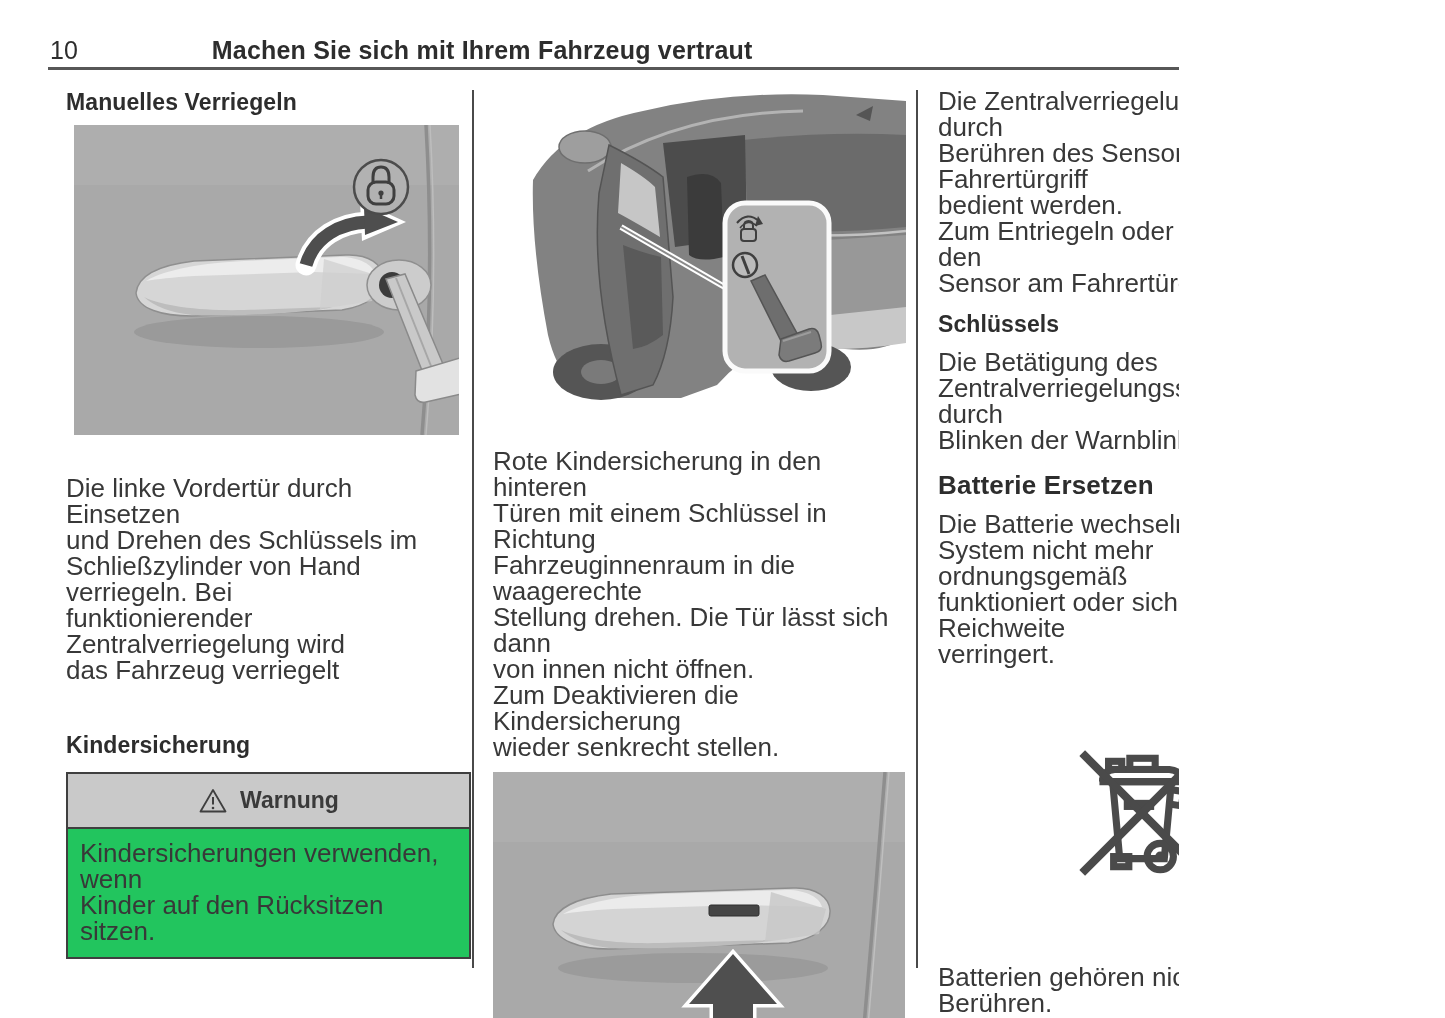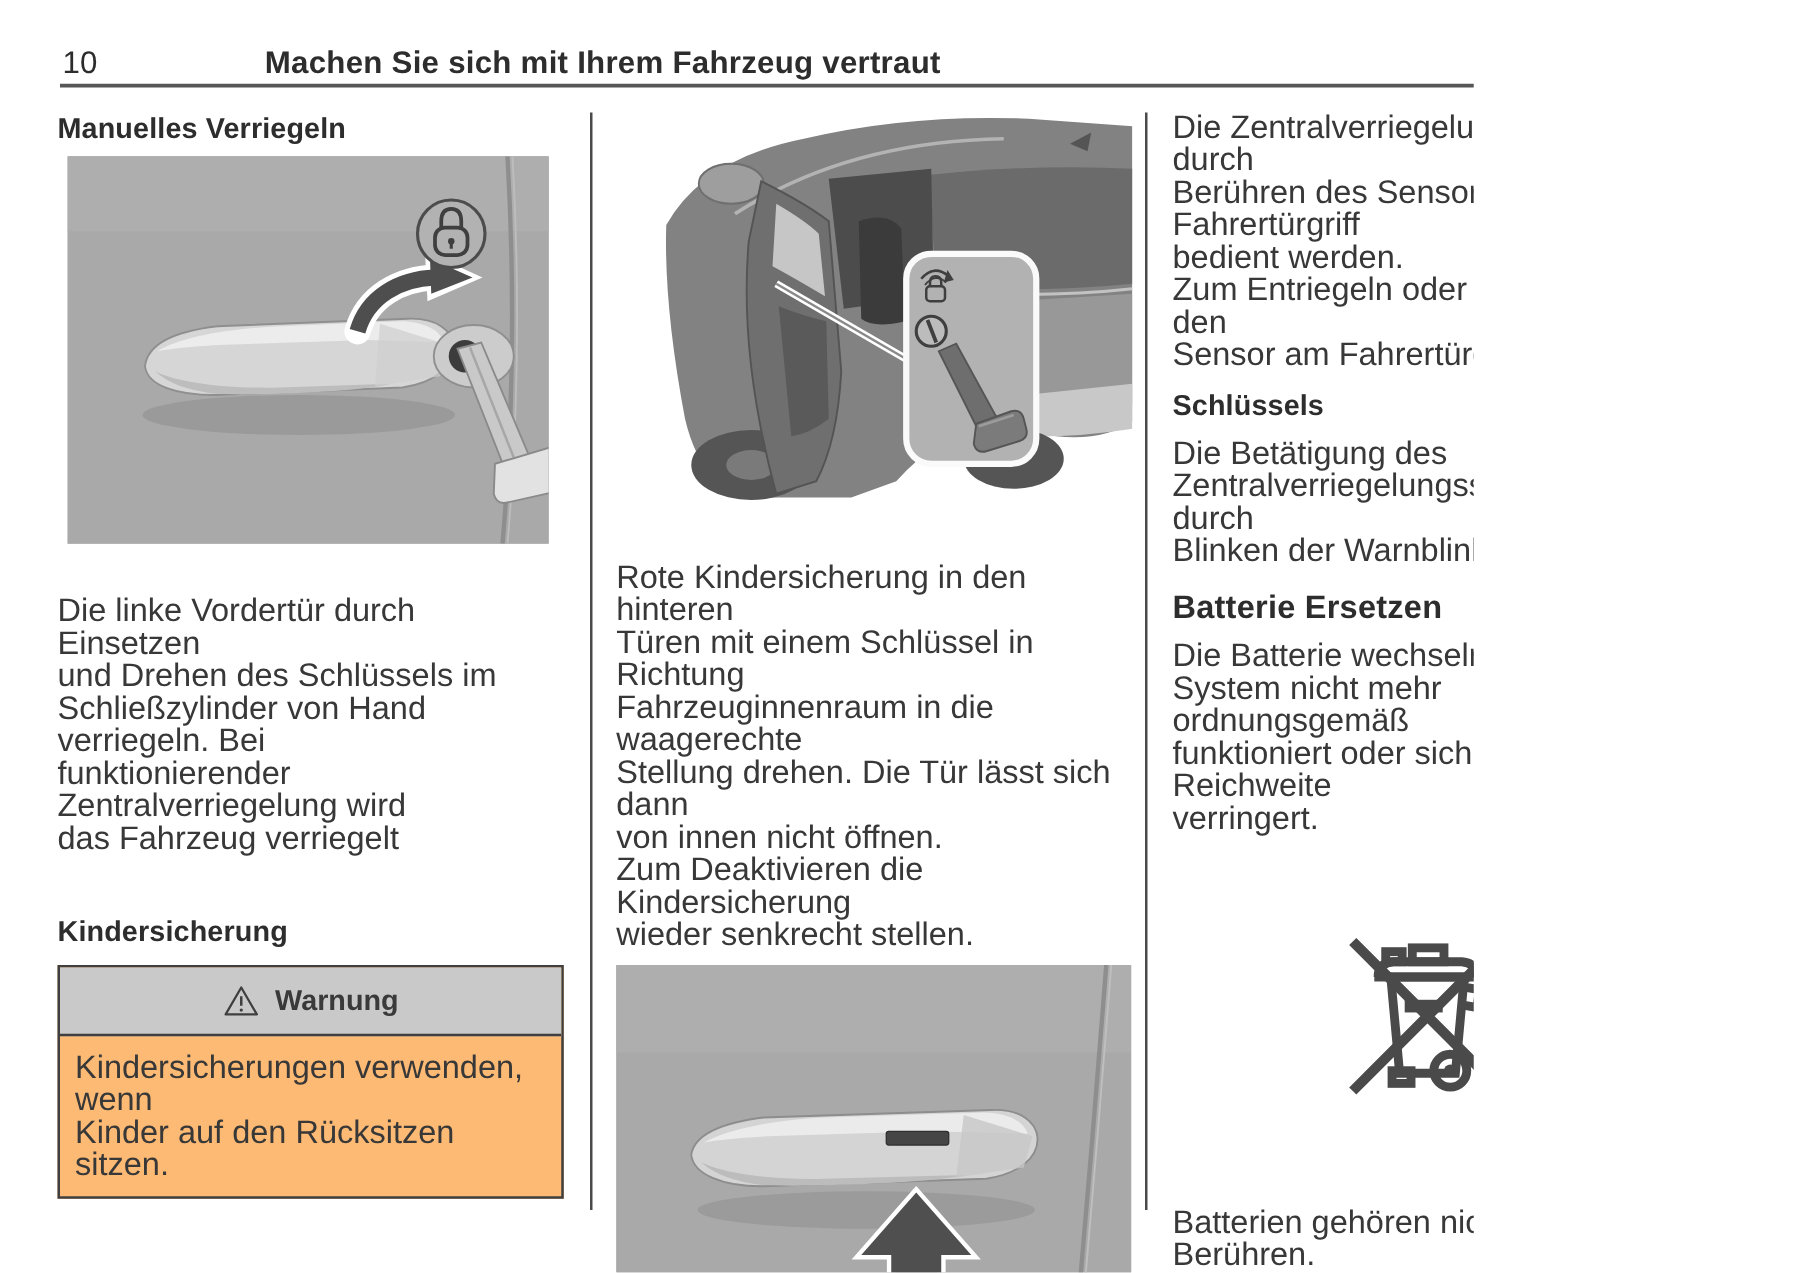--- a/index.html
+++ b/index.html
@@ -17,33 +17,33 @@
   .header { position: absolute; top: 36px; left: 50px; right: 100px; display: flex; align-items: baseline; }
   .page-number { font-size: 25px; font-weight: 400; color: #2d2d2d; }
   .page-title { font-size: 25px; font-weight: 700; color: #2d2d2d; margin-left: 134px; letter-spacing: 0.2px; text-align: center; }
   .header-rule { position: absolute; top: 67px; left: 48px; width: 1295px; height: 3px; background: #575757; }
   
   .v-divider { position: absolute; top: 90px; height: 878px; width: 2px; background: #4a4a4a; }
   .v-divider.d1 { left: 472px; }
   .v-divider.d2 { left: 916px; }
   
   .col { position: absolute; }
-  .col1 { left: 46px;  top: 88px; width: 405px; }
+  .col1 { left: 66px;  top: 88px; width: 405px; }
   .col2 { left: 493px; top: 85px; width: 413px; }
   .col3 { left: 938px; top: 88px; width: 407px; }
   h3.sub { font-size: 23px; font-weight: 700; color: #2d2d2d; line-height: 29px; letter-spacing: 0.1px; }
   h2.big { font-size: 26px; font-weight: 700; color: #2d2d2d; line-height: 36px; letter-spacing: 0.2px; }
   p.body { font-size: 26px; line-height: 26px; white-space: pre-line; color: #383838; }
   
   .figure { background: #a9a9a9; overflow: hidden; }
   .fig1 { width: 385px; height: 310px; margin-left: 8px; margin-top: 8px; }
   .fig2 { width: 413px; height: 315px; background: #ffffff; }
   .fig3 { width: 412px; height: 310px; }
   
-  .warning-box { border: 2px solid #3f3f3f; width: 405px; background: #fdba74; }
+  .warning-box { border: 2px solid #3f3f3f; width: 405px; background: #22c55e; }
   .warning-head {
     background: #c9c9c9; border-bottom: 2px solid #3f3f3f; height: 55px;
     display: flex; align-items: center; justify-content: center; gap: 12px;
   }
   .warning-head .wtitle { font-size: 23px; font-weight: 700; color: #3a3a3a; }
   .warning-body { padding: 11px 12px 13px 12px; }
   
   .weee-wrap { margin-top: 70px; height: 152px; display: flex; justify-content: center; }
   
   .mb14 { margin-bottom: 14px; } .mb40 { margin-bottom: 40px; } .mb10 { margin-bottom: 10px; }

